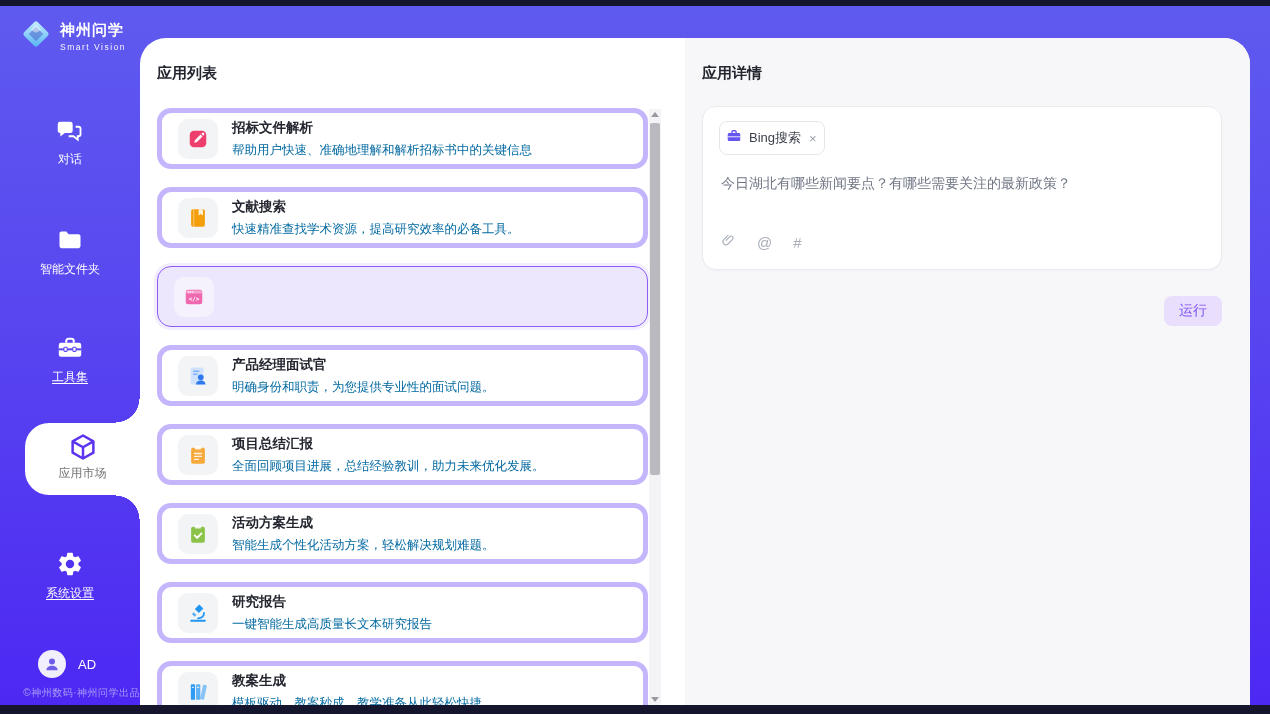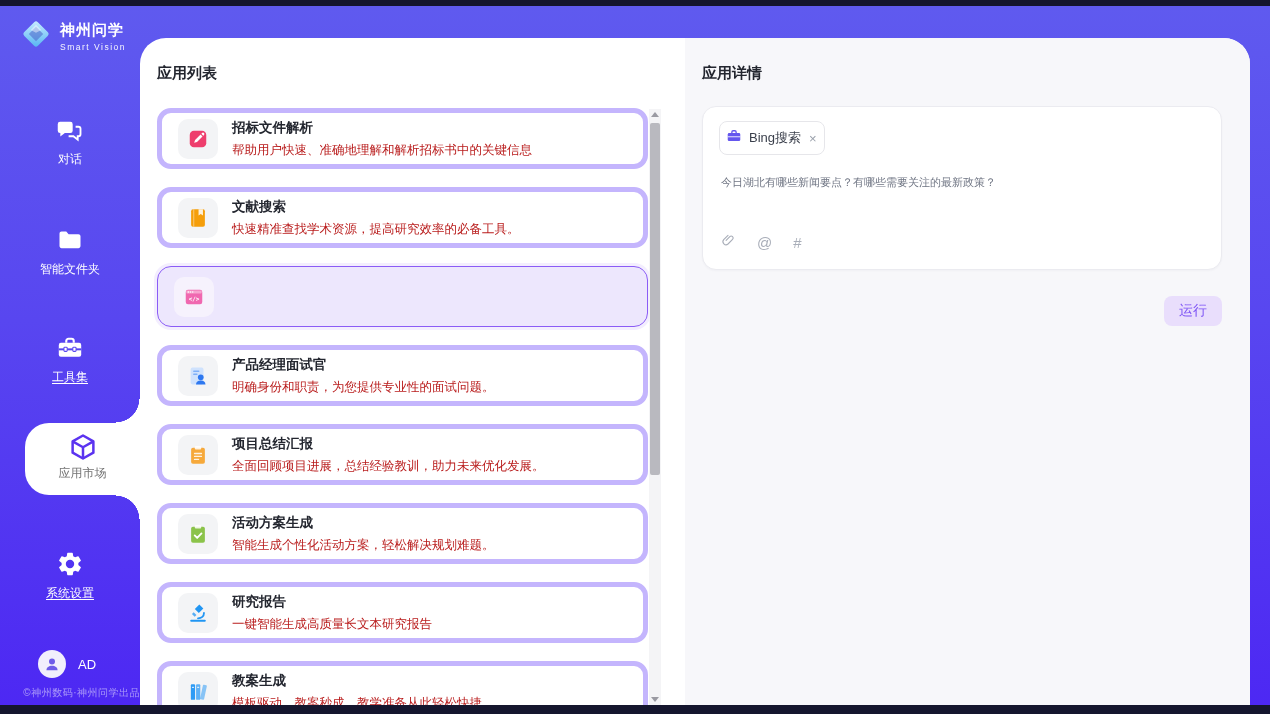--- a/index.html
+++ b/index.html
@@ -49,41 +49,41 @@
   .cards { position:absolute; left:17px; top:70px; width:491px; }
 
   .app-card { display:flex; align-items:center; gap:14px; height:61px; padding:0 16px;
     border:5px solid #c4b5fd; border-radius:14px; background:#fff; margin-bottom:18px; cursor:pointer; }
   .app-card.selected { background:#ede7fd; border:1.5px solid #8b5cf6; box-shadow:0 0 0 3px rgba(139,92,246,.10); }
   .tile { width:40px; height:40px; border-radius:10px; background:#f3f4f6; flex:0 0 auto;
     display:flex; align-items:center; justify-content:center; }
   .app-card.selected .tile { background:#f6f2fd; }
   .card-text { min-width:0; }
   .card-title { font-size:13.5px; font-weight:bold; color:#23262f; }
-  .card-desc { font-size:12.5px; color:#b91c1c; margin-top:5px; white-space:nowrap; }
+  .card-desc { font-size:12.5px; color:#0369a1; margin-top:5px; white-space:nowrap; }
 
   
   .scrollbar { position:absolute; left:509px; top:71px; width:12px; height:596px; background:#f4f4f6; }
   .sb-btn { position:absolute; left:0; width:12px; height:12px; background:#f4f4f6; cursor:pointer; }
   .sb-btn.up { top:0; } .sb-btn.down { bottom:0; }
   .sb-btn .tri { position:absolute; left:2px; width:0; height:0; border-left:4px solid transparent; border-right:4px solid transparent; }
   .sb-btn.up .tri { top:3px; border-bottom:5px solid #9a9aa2; }
   .sb-btn.down .tri { top:4px; border-top:5px solid #9a9aa2; }
   .sb-thumb { position:absolute; left:1px; top:14px; width:10px; height:352px; background:#b9b9bf; border-radius:2px; cursor:grab; }
 
   
   .detail-pane { position:absolute; left:545px; top:0; width:565px; height:100%; background:#f7f7fa; }
   .detail-pane .pane-title { position:absolute; left:17px; top:26px; }
   .detail-card { position:absolute; left:17px; right:28px; top:68px; height:164px;
     background:#fff; border:1px solid #ebebf0; border-radius:14px; box-shadow:0 1px 2px rgba(30,30,60,.03); }
   .chip { position:absolute; left:16px; top:14px; display:inline-flex; align-items:center; gap:7px;
     padding:6px 6px; border:1px solid #e6e6ea; border-radius:8px; background:#fff; cursor:pointer; }
   .chip-label { font-size:13px; color:#3a3f4b; }
   .chip-close { font-size:13px; color:#9aa0ab; cursor:pointer; line-height:1; padding:0 1px; }
-  .query-text { position:absolute; left:18px; top:68px; right:18px; font-size:11px; color:#707684; cursor:text; }
+  .query-text { position:absolute; left:18px; top:68px; right:18px; font-size:14px; color:#707684; cursor:text; }
   .input-icons { position:absolute; left:18px; bottom:16px; display:flex; align-items:center; gap:21px; color:#a9aeb9; }
   .input-icons .glyph { font-size:15px; cursor:pointer; }
   .run-btn { position:absolute; right:28px; top:258px; background:#e9defc; color:#7e54f5;
     font-size:14px; padding:6px 15px; border:none; border-radius:8px; cursor:pointer; font-family:inherit; }
 </style>
 </head>
 <body>
 
 <div class="screen">
   <div class="bar top"></div>

